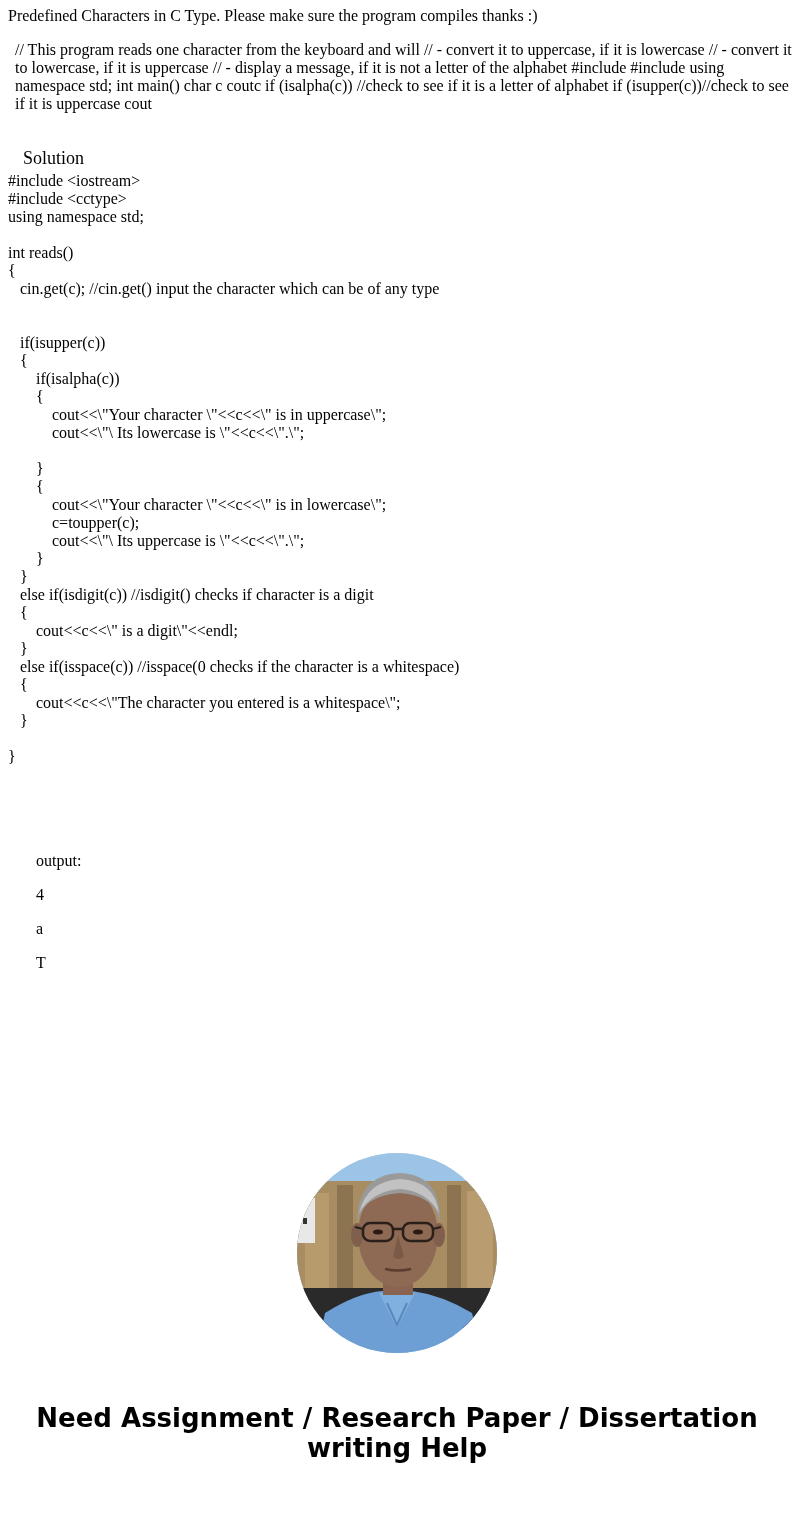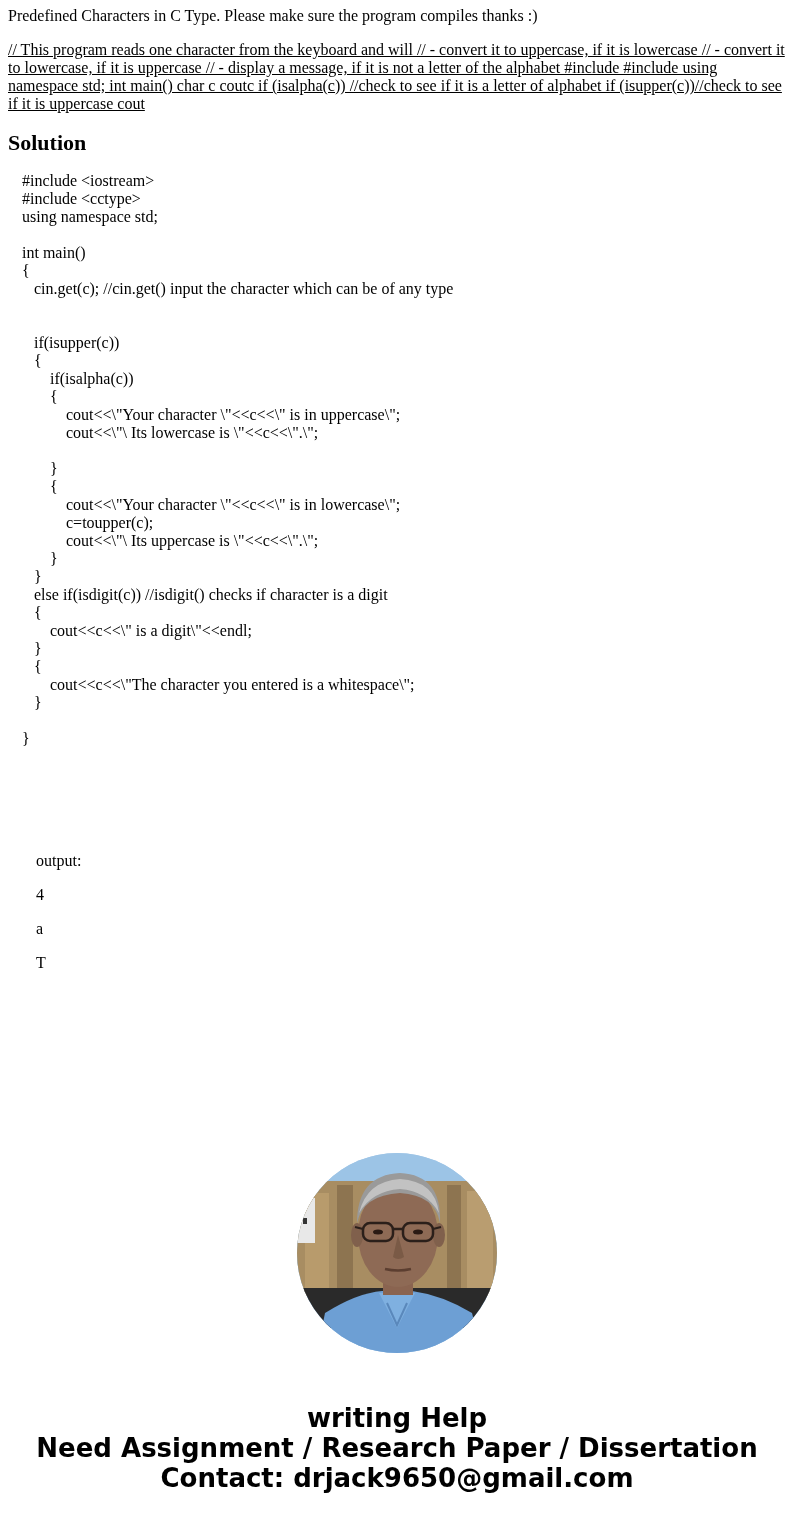--- a/index.html
+++ b/index.html
@@ -28,45 +28,43 @@
     }
     .question-title {
       position: absolute;
       top: 7px;
       left: 0;
       width: 778px;
     }
     .question-body {
       position: absolute;
       top: 41px;
-      left: 0;
-      width: 778px;
-      text-decoration: underline;
+      left: 7px;
+      width: 778px;
     }
     .solution-heading {
       position: absolute;
       top: 132px;
       left: 0;
-      margin: 0;
-      font-size: 22px;
-      font-weight: bold;
+      margin: 15px;
+      font-size: 18px;
+      font-weight: normal;
       line-height: 22px;
     }
     .code-block {
       position: absolute;
       top: 172px;
       left: 0;
       width: 778px;
     }
     .code-line {
       display: block;
       height: 18px;
       line-height: 18px;
       white-space: pre;
-      margin-left: 14px;
     }
     .output-block {
       position: absolute;
       top: 852px;
       left: 0;
       margin-left: 28px;
     }
     .output-line {
       height: 18px;
       line-height: 18px;
@@ -110,21 +108,21 @@
   <p class="question-title">Predefined Characters in C Type. Please make sure the program compiles thanks :)</p>
   <p class="question-body">// This program reads one character from the keyboard and will // - convert it to uppercase, if it is lowercase // - convert it to lowercase, if it is uppercase // - display a message, if it is not a letter of the alphabet #include #include using namespace std; int main() char c coutc if (isalpha(c)) //check to see if it is a letter of alphabet if (isupper(c))//check to see if it is uppercase cout</p>
 
   <h3 class="solution-heading">Solution</h3>
 
   <div class="code-block">
     <span class="code-line">#include &lt;iostream&gt;</span>
     <span class="code-line">#include &lt;cctype&gt;</span>
     <span class="code-line">using namespace std;</span>
     <span class="code-line"></span>
-    <span class="code-line">int main()</span>
+    <span class="code-line">int reads()</span>
     <span class="code-line">{</span>
     <span class="code-line">   cin.get(c); //cin.get() input the character which can be of any type</span>
     <span class="code-line"></span>
     <span class="code-line"></span>
     <span class="code-line">   if(isupper(c))</span>
     <span class="code-line">   {</span>
     <span class="code-line">       if(isalpha(c))</span>
     <span class="code-line">       {</span>
     <span class="code-line">           cout&lt;&lt;\"Your character \"&lt;&lt;c&lt;&lt;\" is in uppercase\";</span>
     <span class="code-line">           cout&lt;&lt;\"\ Its lowercase is \"&lt;&lt;c&lt;&lt;\".\";</span>
@@ -133,20 +131,21 @@
     <span class="code-line">       {</span>
     <span class="code-line">           cout&lt;&lt;\"Your character \"&lt;&lt;c&lt;&lt;\" is in lowercase\";</span>
     <span class="code-line">           c=toupper(c);</span>
     <span class="code-line">           cout&lt;&lt;\"\ Its uppercase is \"&lt;&lt;c&lt;&lt;\".\";</span>
     <span class="code-line">       }</span>
     <span class="code-line">   }</span>
     <span class="code-line">   else if(isdigit(c)) //isdigit() checks if character is a digit</span>
     <span class="code-line">   {</span>
     <span class="code-line">       cout&lt;&lt;c&lt;&lt;\" is a digit\"&lt;&lt;endl;</span>
     <span class="code-line">   }</span>
+    <span class="code-line">   else if(isspace(c)) //isspace(0 checks if the character is a whitespace)</span>
     <span class="code-line">   {</span>
     <span class="code-line">       cout&lt;&lt;c&lt;&lt;\"The character you entered is a whitespace\";</span>
     <span class="code-line">   }</span>
     <span class="code-line"></span>
     <span class="code-line">}</span>
   </div>
 
   <div class="output-block">
     <p class="output-line">output:</p>
     <p class="output-line">4</p>
@@ -194,16 +193,15 @@
     <ellipse cx="81" cy="79" rx="5" ry="2.5" fill="#2a1a14"></ellipse>
     <ellipse cx="121" cy="79" rx="5" ry="2.5" fill="#2a1a14"></ellipse>
 
     <path d="M 101 82 L 96 104 Q 101 108 107 104 Z" fill="#7a5a46"></path>
 
     <path d="M 88 116 Q 101 119 114 116" fill="none" stroke="#5c3e30" stroke-width="2.5"></path>
   </svg>
 </div>
 
 <div class="footer">
+  <span class="footer-line">Need Assignment / Research Paper / Dissertation</span>
   <span class="footer-line">writing Help</span>
-  <span class="footer-line">Need Assignment / Research Paper / Dissertation</span>
-  <span class="footer-line">Contact: drjack9650@gmail.com</span>
 </div>
 
 </body></html>

